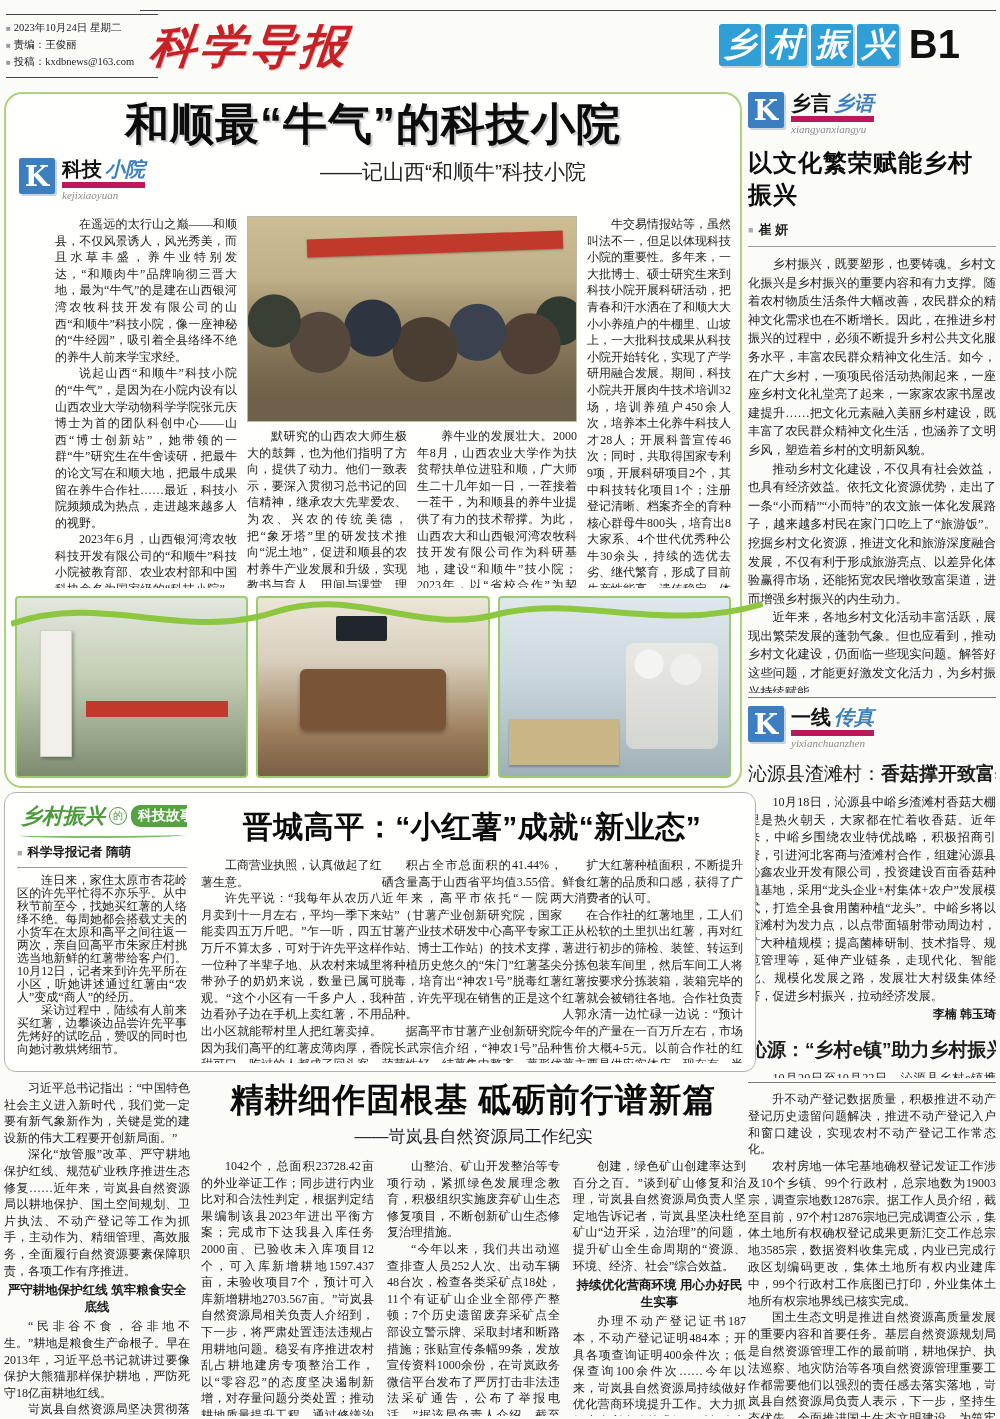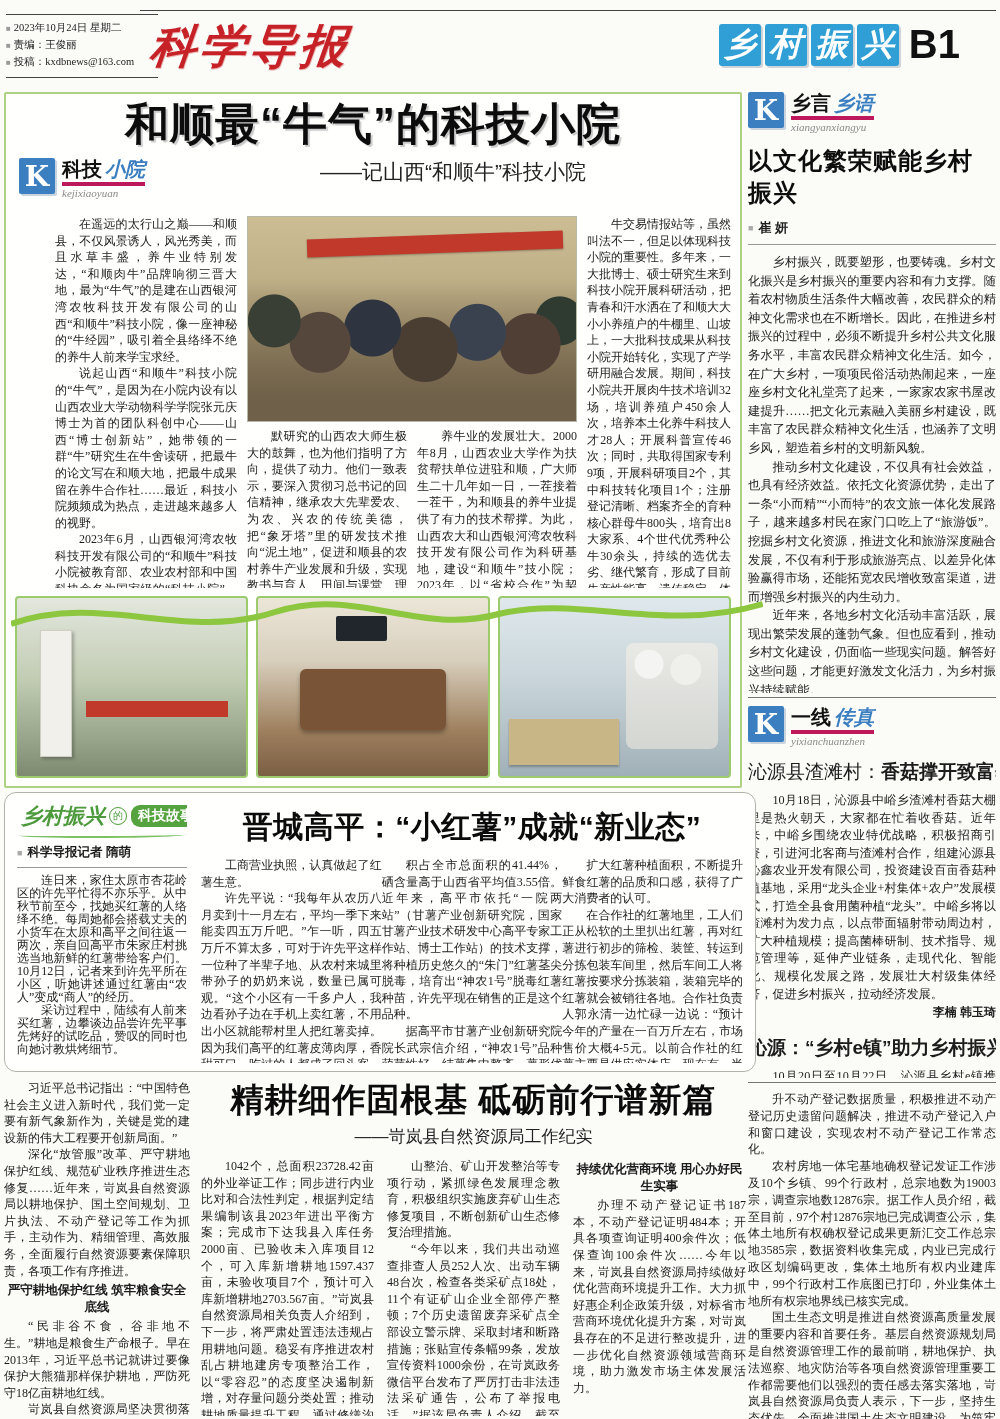--- a/index.html
+++ b/index.html
@@ -23,24 +23,24 @@
   .pageno{font-family:"Liberation Sans",sans-serif;font-weight:bold;font-size:40px;color:#111;margin-left:6px;}
 
   
   .kbadge{display:flex;align-items:flex-start;gap:7px;}
   .kbox{width:36px;height:36px;background:#3b7fc0;color:#fff;display:flex;align-items:center;justify-content:center;
         font-family:"DejaVu Serif",serif;font-weight:bold;font-size:28px;border-radius:2px;flex:0 0 auto;
         box-shadow:2px 2px 0 #c9d4de;}
   .ktxt .line1{font-size:20px;line-height:22px;white-space:nowrap;}
   .ktxt .t1{font-family:"Liberation Sans",sans-serif;font-weight:bold;color:#111;}
   .ktxt .t2{font-family:"DejaVu Serif",serif;font-weight:bold;font-style:italic;color:#3b7fc0;margin-left:3px;}
-  .ktxt .py{font-size:11px;font-style:italic;color:#8a8a8a;border-top:4px solid #be185d;margin-top:2px;padding-top:1px;}
-
-  
-  .main-box{position:absolute;left:4px;top:92px;width:738px;height:696px;border:2px solid #aed184;border-radius:2px;
+  .ktxt .py{font-size:11px;font-style:italic;color:#8a8a8a;border-top:6px solid #be185d;margin-top:2px;padding-top:1px;}
+
+  
+  .main-box{position:absolute;left:4px;top:92px;width:738px;height:696px;border:2px solid #aed184;border-radius:18px;
             background:#fffffe;padding:4px 9px;box-sizing:border-box;}
   .m-head{position:relative;height:116px;}
   .m-headline{text-align:center;font-family:"Liberation Sans","DejaVu Sans",sans-serif;font-weight:bold;
               font-size:44px;line-height:52px;letter-spacing:1px;color:#0c0c0c;text-shadow:2px 2px 1px #c9c9c9;}
   .m-badge{position:absolute;left:4px;top:60px;}
   .m-subtitle{margin-left:160px;text-align:center;font-size:21px;margin-top:8px;color:#222;
               font-family:"Liberation Sans",sans-serif;}
   .m-body{display:flex;gap:10px;height:372px;overflow:hidden;margin-top:2px;margin-left:40px;}
   .mcol{font-size:12px;line-height:16.6px;text-align:justify;overflow:hidden;}
   .mcol .para{text-indent:2em;}
@@ -317,20 +317,21 @@
       <div class="b-subtitle">——岢岚县自然资源局工作纪实</div>
       <div class="b-cols">
         <div class="bcol">
             <div class="para">1042个，总面积23728.42亩的外业举证工作；同步进行内业比对和合法性判定，根据判定结果编制该县2023年进出平衡方案；完成市下达我县入库任务2000亩、已验收未入库项目12个，可入库新增耕地1597.437亩，未验收项目7个，预计可入库新增耕地2703.567亩。”岢岚县自然资源局相关负责人介绍到，下一步，将严肃处置违法违规占用耕地问题。稳妥有序推进农村乱占耕地建房专项整治工作，以“零容忍”的态度坚决遏制新增，对存量问题分类处置；推动耕地质量提升工程，通过修缮沟渠等基础设施、提高农田立地条件等手段，提高农田耕地质量等级，从而提高农田产出。</div>
           </div>
         <div class="bcol">
             <div class="para">山整治、矿山开发整治等专项行动，紧抓绿色发展理念教育，积极组织实施废弃矿山生态修复项目，不断创新矿山生态修复治理措施。</div>
             <div class="para">“今年以来，我们共出动巡查排查人员252人次、出动车辆48台次，检查各类采矿点18处，11个有证矿山企业全部停产整顿；7个历史遗留废弃采矿点全部设立警示牌、采取封堵和断路措施；张贴宣传条幅99条，发放宣传资料1000余份，在岢岚政务微信平台发布了严厉打击非法违法采矿通告，公布了举报电话。”据该局负责人介绍，截至目前，岢岚县立案查处私挖盗采案件2件，收缴罚没款8280元。</div>
           </div>
         <div class="bcol">
+            <div class="para">创建，绿色矿山创建率达到百分之百。”谈到矿山修复和治理，岢岚县自然资源局负责人坚定地告诉记者，岢岚县坚决杜绝矿山“边开采，边治理”的问题，提升矿山全生命周期的“资源、环境、经济、社会”综合效益。</div>
             <div class="subhead">持续优化营商环境 用心办好民生实事</div>
             <div class="para">办理不动产登记证书187本，不动产登记证明484本；开具各项查询证明400余件次；低保查询100余件次……今年以来，岢岚县自然资源局持续做好优化营商环境提升工作。大力抓好惠企利企政策升级，对标省市营商环境优化提升方案，对岢岚县存在的不足进行整改提升，进一步优化自然资源领域营商环境，助力激发市场主体发展活力。</div>
           </div>
       </div>
     </div>
   </div>
 
 </div>
 
 </body></html>

